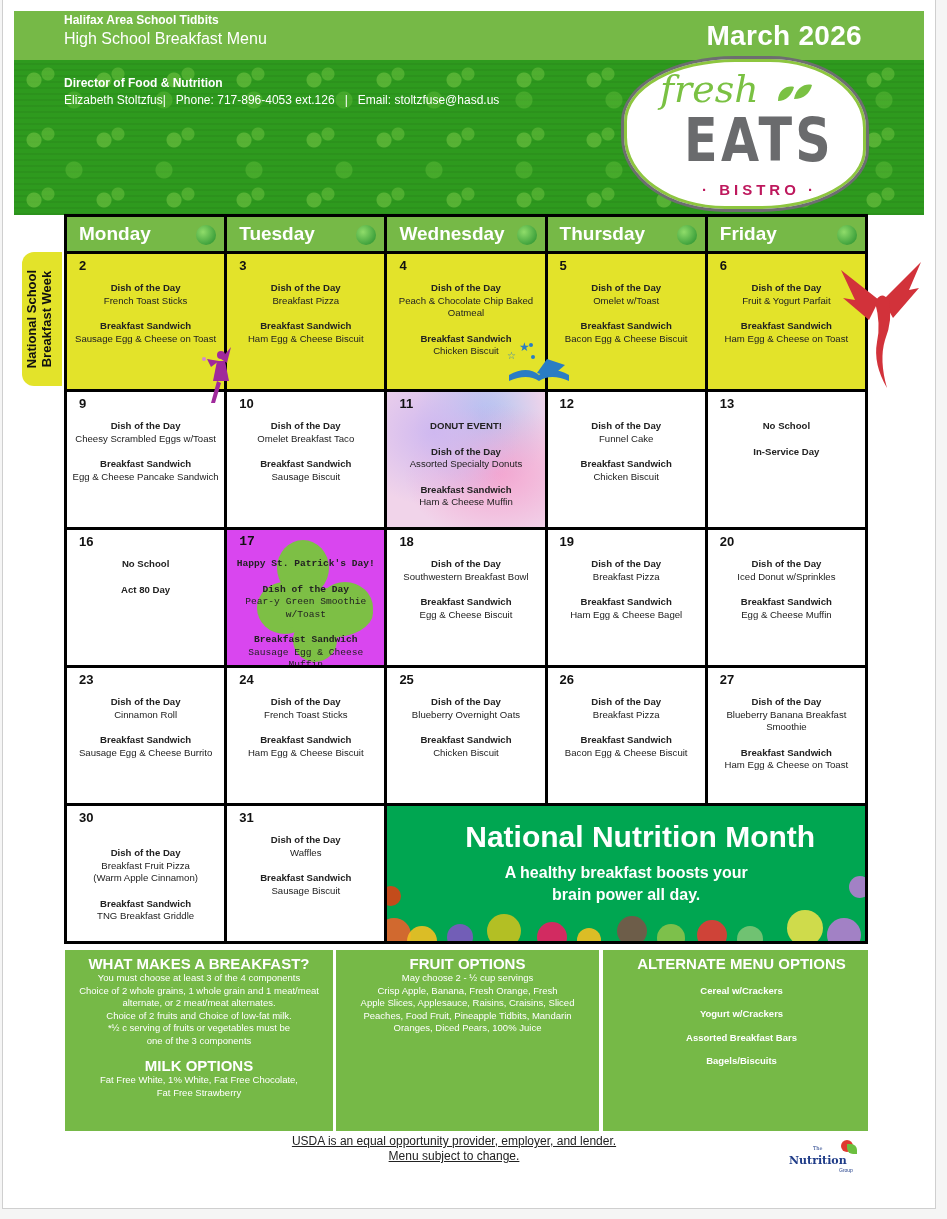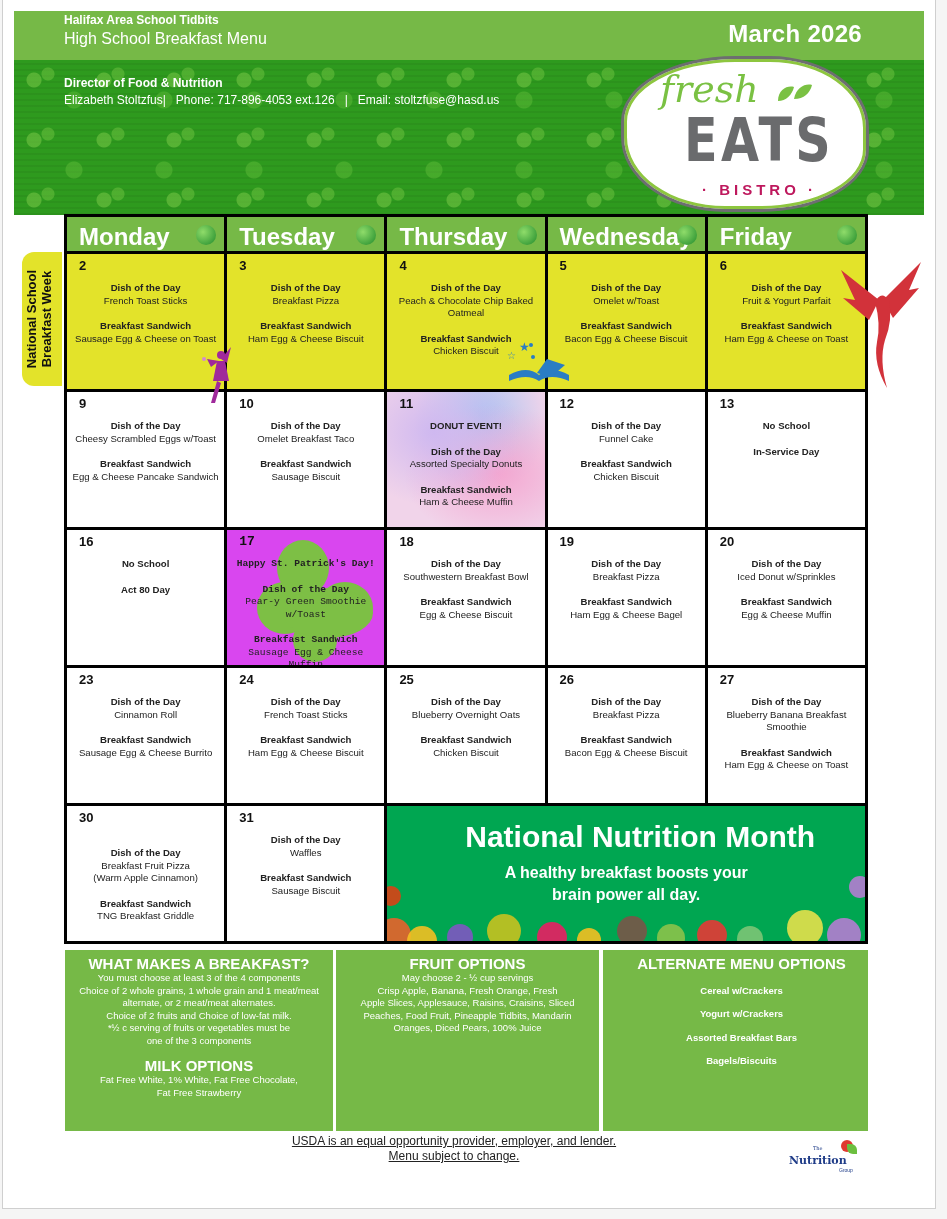--- a/index.html
+++ b/index.html
@@ -4,42 +4,42 @@
 <style>
   * { box-sizing: border-box; margin: 0; padding: 0; }
   html, body { width: 947px; height: 1219px; overflow: hidden; background: #f5f5f5; font-family: "Liberation Sans", "DejaVu Sans", sans-serif; }
   .page { position: absolute; left: 2px; top: 0; width: 934px; height: 1209px; background: #ffffff; border-right: 1px solid #cfcfcf; border-left: 1px solid #cfcfcf; border-bottom: 1px solid #cfcfcf; }
   .viewer-scroll { position: absolute; left: 937px; top: 0; width: 10px; height: 1219px; background: #f5f5f5; }
 
   
   .hdr-top { position: absolute; left: 11px; top: 11px; width: 910px; height: 49px; background: #76b947; }
   .district { position: absolute; left: 50px; top: 2px; font-size: 12px; font-weight: bold; color: #fff; }
   .menu-title { position: absolute; left: 50px; top: 19px; font-size: 16px; color: #fff; }
-  .month { position: absolute; right: 62px; top: 9px; font-size: 24px; font-weight: bold; color: #fff; letter-spacing: 0.3px; }
+  .month { position: absolute; right: 62px; top: 9px; font-size: 28px; font-weight: bold; color: #fff; letter-spacing: 0.3px; }
   .hdr-band { position: absolute; left: 11px; top: 60px; width: 910px; height: 155px; background: #2e9a1e;
     background-image:
       radial-gradient(circle at 20px 20px, rgba(120,200,70,0.55) 7px, transparent 8px),
       radial-gradient(circle at 34px 14px, rgba(120,200,70,0.45) 6px, transparent 7px),
       radial-gradient(circle at 60px 40px, rgba(100,190,60,0.45) 8px, transparent 9px),
       repeating-linear-gradient(0deg, rgba(0,0,0,0.05) 0 2px, transparent 2px 6px);
     background-size: 70px 60px, 70px 60px, 90px 70px, 100% 100%; }
   .director { position: absolute; left: 50px; top: 16px; font-size: 12px; font-weight: bold; color: #fff; }
   .contact { position: absolute; left: 50px; top: 33px; font-size: 12px; color: #fff; white-space: pre; }
 
   
   .logo { position: absolute; left: 618px; top: 56px; width: 248px; height: 156px; background: #fff; border: 3px solid #6d6e70; border-radius: 46% 40% 44% 42% / 42% 46% 40% 48%; box-shadow: 0 0 0 3px #8dc63f inset; }
   .logo-fresh { position: absolute; left: 36px; top: 8px; font-family: "DejaVu Serif", serif; font-style: italic; font-size: 38px; color: #7ac143; }
   .logo-leaf { position: absolute; left: 150px; top: 22px; width: 40px; height: 24px; }
   .logo-eats { position: absolute; left: 60px; top: 46px; font-family: "DejaVu Sans", sans-serif; font-weight: bold; font-size: 60px; color: #6a6b6d; letter-spacing: 4px; transform: scaleX(0.82); transform-origin: left top; }
   .logo-bistro { position: absolute; left: 78px; top: 122px; font-size: 15px; font-weight: bold; color: #be185d; letter-spacing: 4px; }
 
   
   .cal { position: absolute; left: 61px; top: 214px; width: 804px; border: 3px solid #000; background: #000; display: grid; grid-template-columns: repeat(5, 1fr); gap: 3px; }
   .dayhead { background: #76b947; height: 34px; position: relative; }
-  .dayhead span { position: absolute; left: 12px; top: 6px; font-size: 24px; font-weight: bold; color: #fff; }
+  .dayhead span { position: absolute; left: 12px; top: 6px; font-size: 19px; font-weight: bold; color: #fff; }
   .dayhead .leaf { position: absolute; right: 8px; top: 8px; width: 20px; height: 20px; border-radius: 50%; background: radial-gradient(circle at 35% 35%, #8fdc6a, #1f8a2a); }
   .cell { background: #fff; height: 135px; position: relative; text-align: center; font-size: 9.6px; color: #222; line-height: 12.5px; }
   .cell.week1 { background: #e3e32a; }
   .cell.donut { background: radial-gradient(ellipse at 30% 30%, #cfb8f0 0%, transparent 55%), radial-gradient(ellipse at 70% 60%, #f4a6d0 0%, transparent 60%), radial-gradient(ellipse at 60% 20%, #a6c4f2 0%, transparent 50%), #f1d4ea; }
   .cell.stpat { background: #d946ef; overflow: hidden; font-family: Liberation Mono, monospace; }
   .shamrock { position: absolute; border-radius: 50%; background: #7dbf45; }
   .cell .dnum { position: absolute; left: 12px; top: 6px; font-size: 13px; font-weight: bold; color: #111; }
   .cell .content { position: absolute; left: 4px; right: 4px; top: 28px; }
   .cell .b { font-weight: bold; }
   .cell .gap { height: 13px; }
@@ -108,25 +108,25 @@
   <div class="cal" id="cal">
     <div class="dayhead">
         <span>Monday</span>
         <i class="leaf"></i>
       </div>
     <div class="dayhead">
         <span>Tuesday</span>
         <i class="leaf"></i>
       </div>
     <div class="dayhead">
+        <span>Wednesday</span>
+        <i class="leaf"></i>
+      </div>
+    <div class="dayhead">
         <span>Thursday</span>
-        <i class="leaf"></i>
-      </div>
-    <div class="dayhead">
-        <span>Wednesday</span>
         <i class="leaf"></i>
       </div>
     <div class="dayhead">
         <span>Friday</span>
         <i class="leaf"></i>
       </div>
   <div class="cell week1">
         <div class="dnum">2</div>
         <div class="content">
           <div class="b">Dish of the Day</div>

